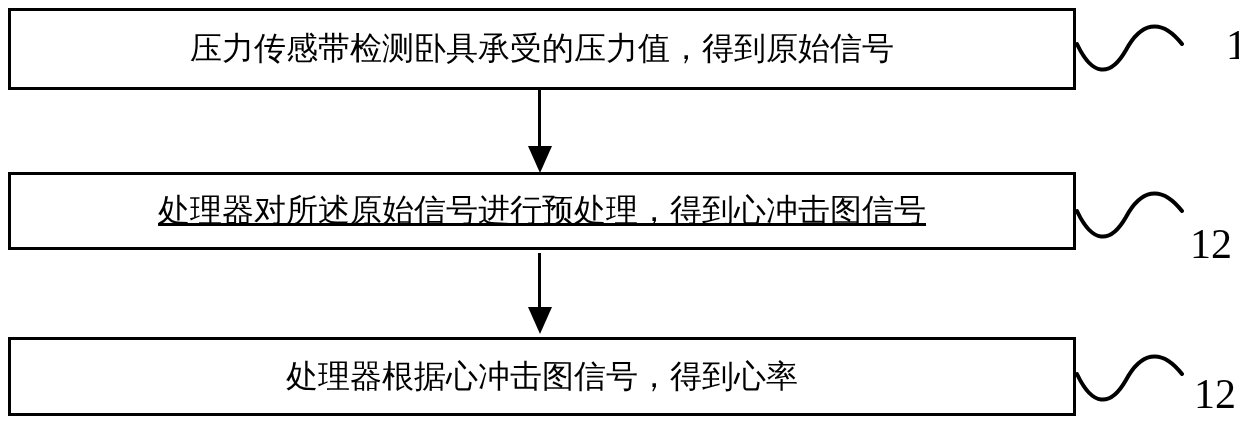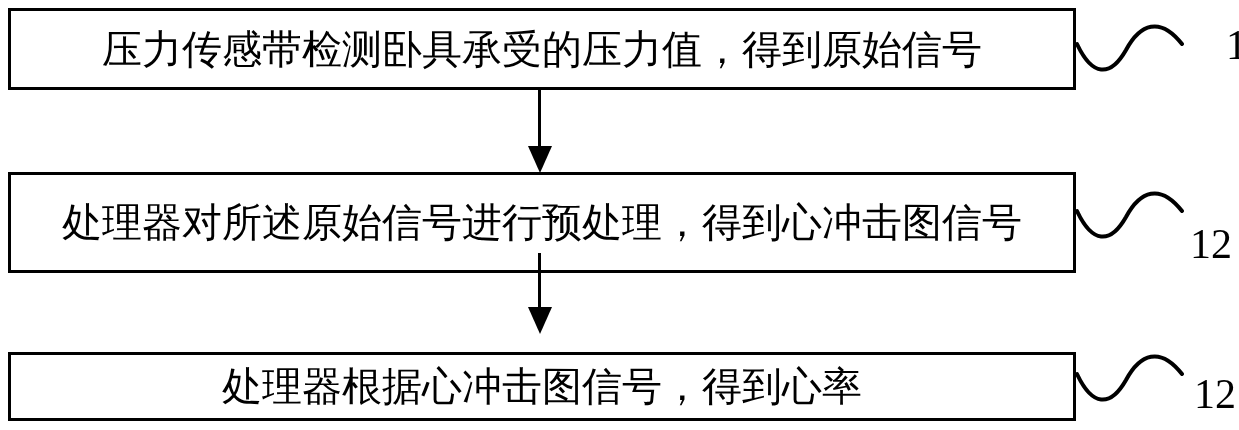--- a/index.html
+++ b/index.html
@@ -19,26 +19,26 @@
   .flow-box {
     position: absolute;
     left: 8px;
     width: 1068px;
     border: 3px solid #000000;
     box-sizing: border-box;
     background: #ffffff;
     display: flex;
     align-items: center;
     justify-content: center;
-    font-size: 40px;
+    font-size: 32px;
     white-space: nowrap;
   }
   #box1 { top: 8px;   height: 82px; }
-  #box2 { top: 172px; height: 101px; }
-  #box3 { top: 352px; height: 69px; }
+  #box2 { top: 172px; height: 78px; text-decoration: underline; }
+  #box3 { top: 337px; height: 79px; }
 
   .arrow-line {
     position: absolute;
     width: 3px;
     background: #000000;
   }
   #arrow1-line { left: 538px; top: 90px;  height: 57px; }
   #arrow2-line { left: 538px; top: 253px; height: 55px; }
 
   .arrow-head {

